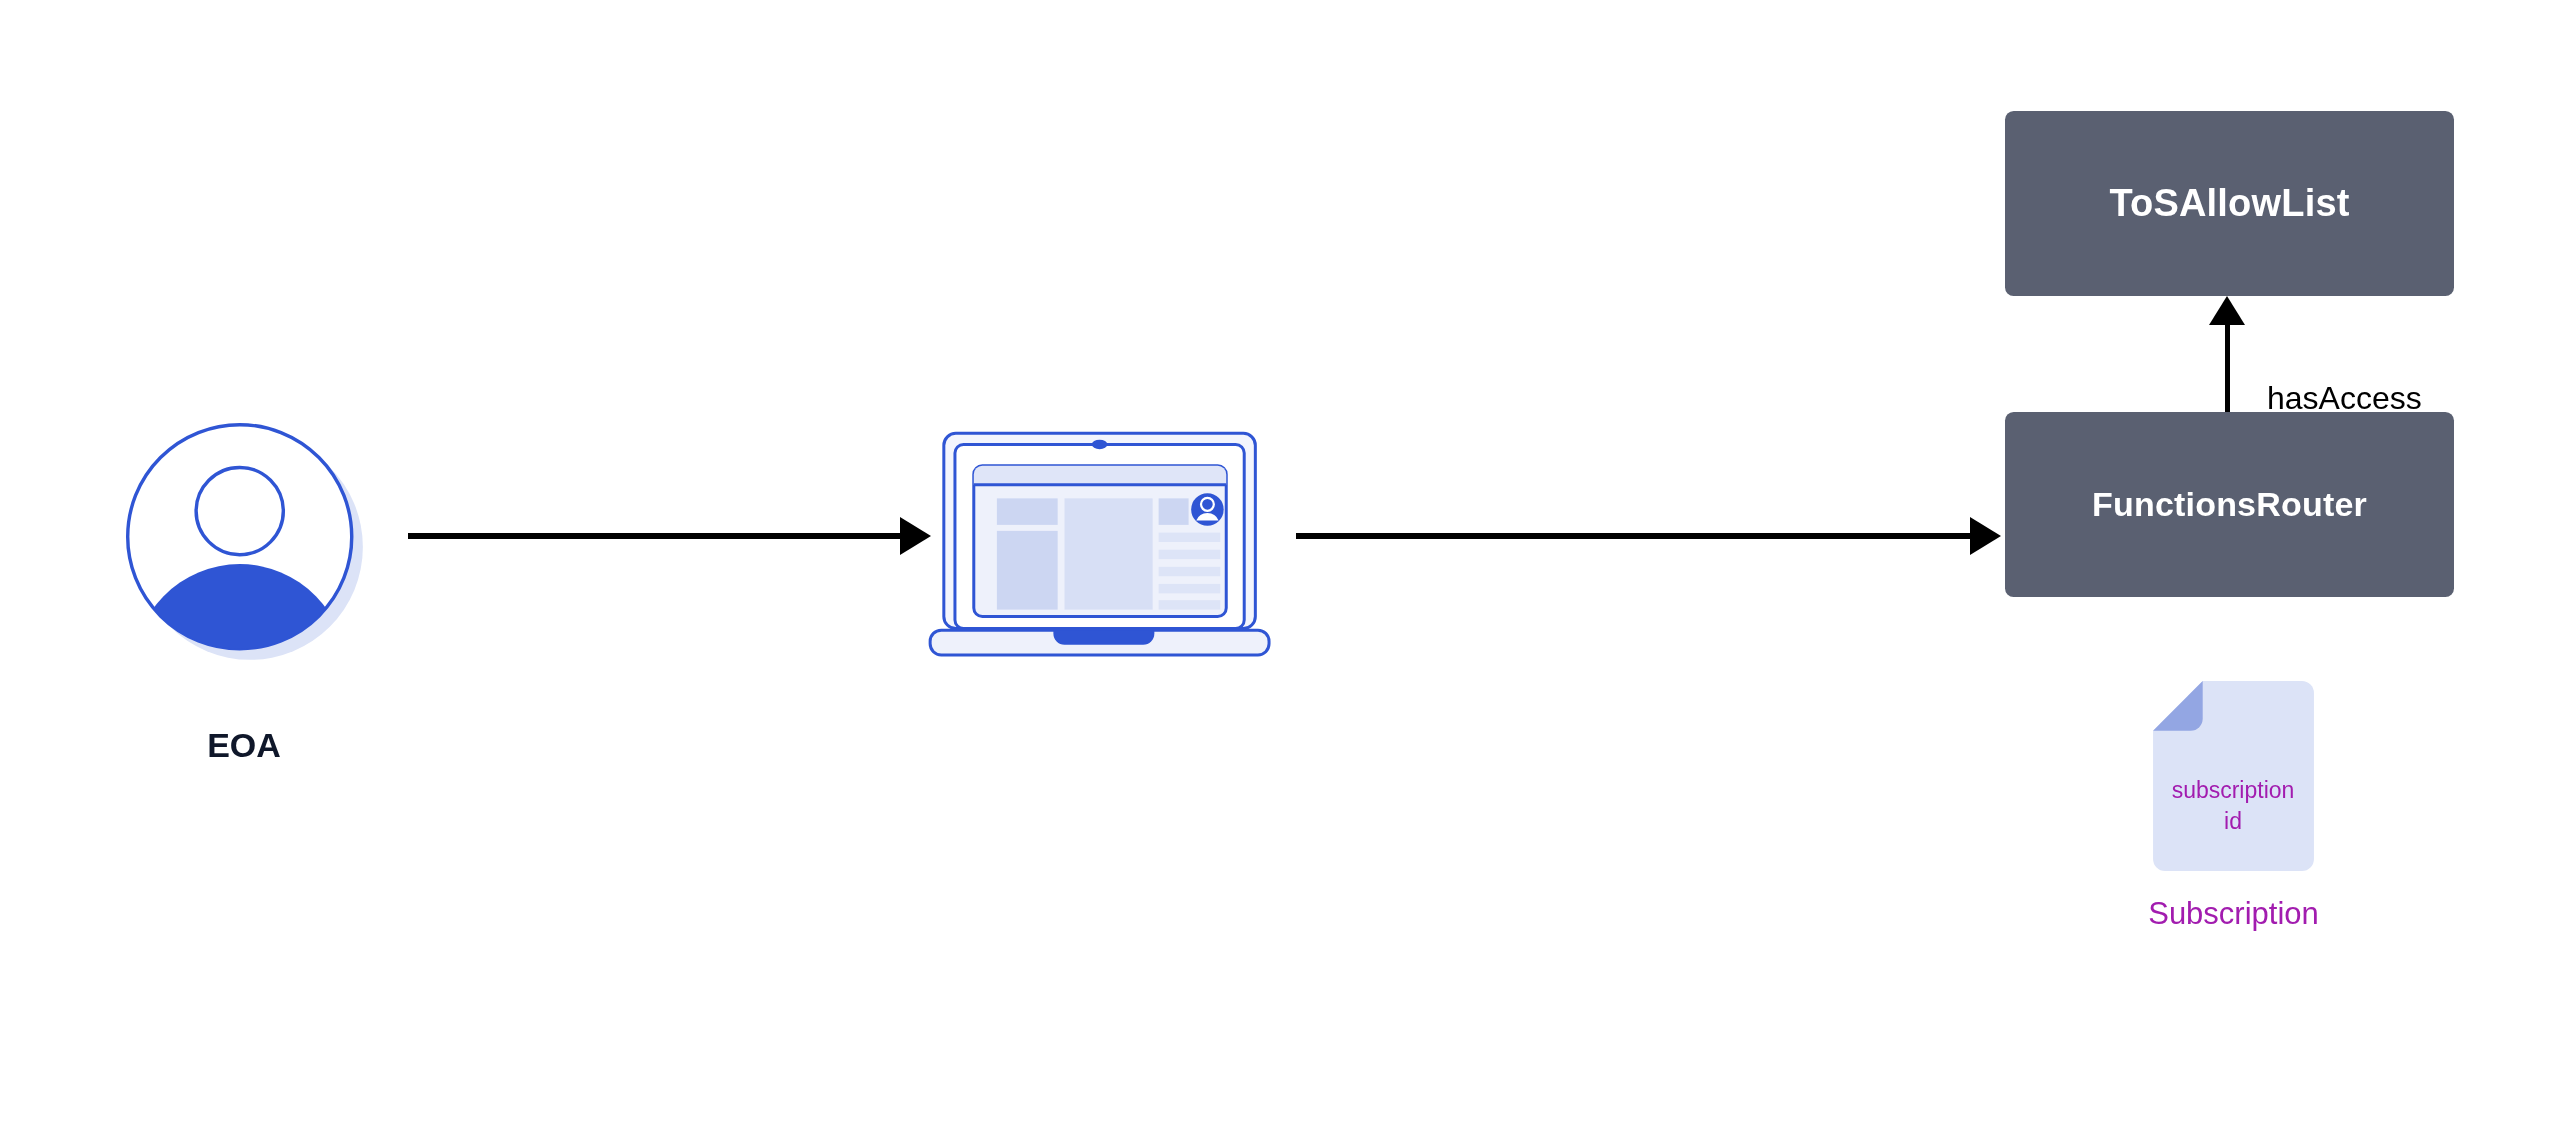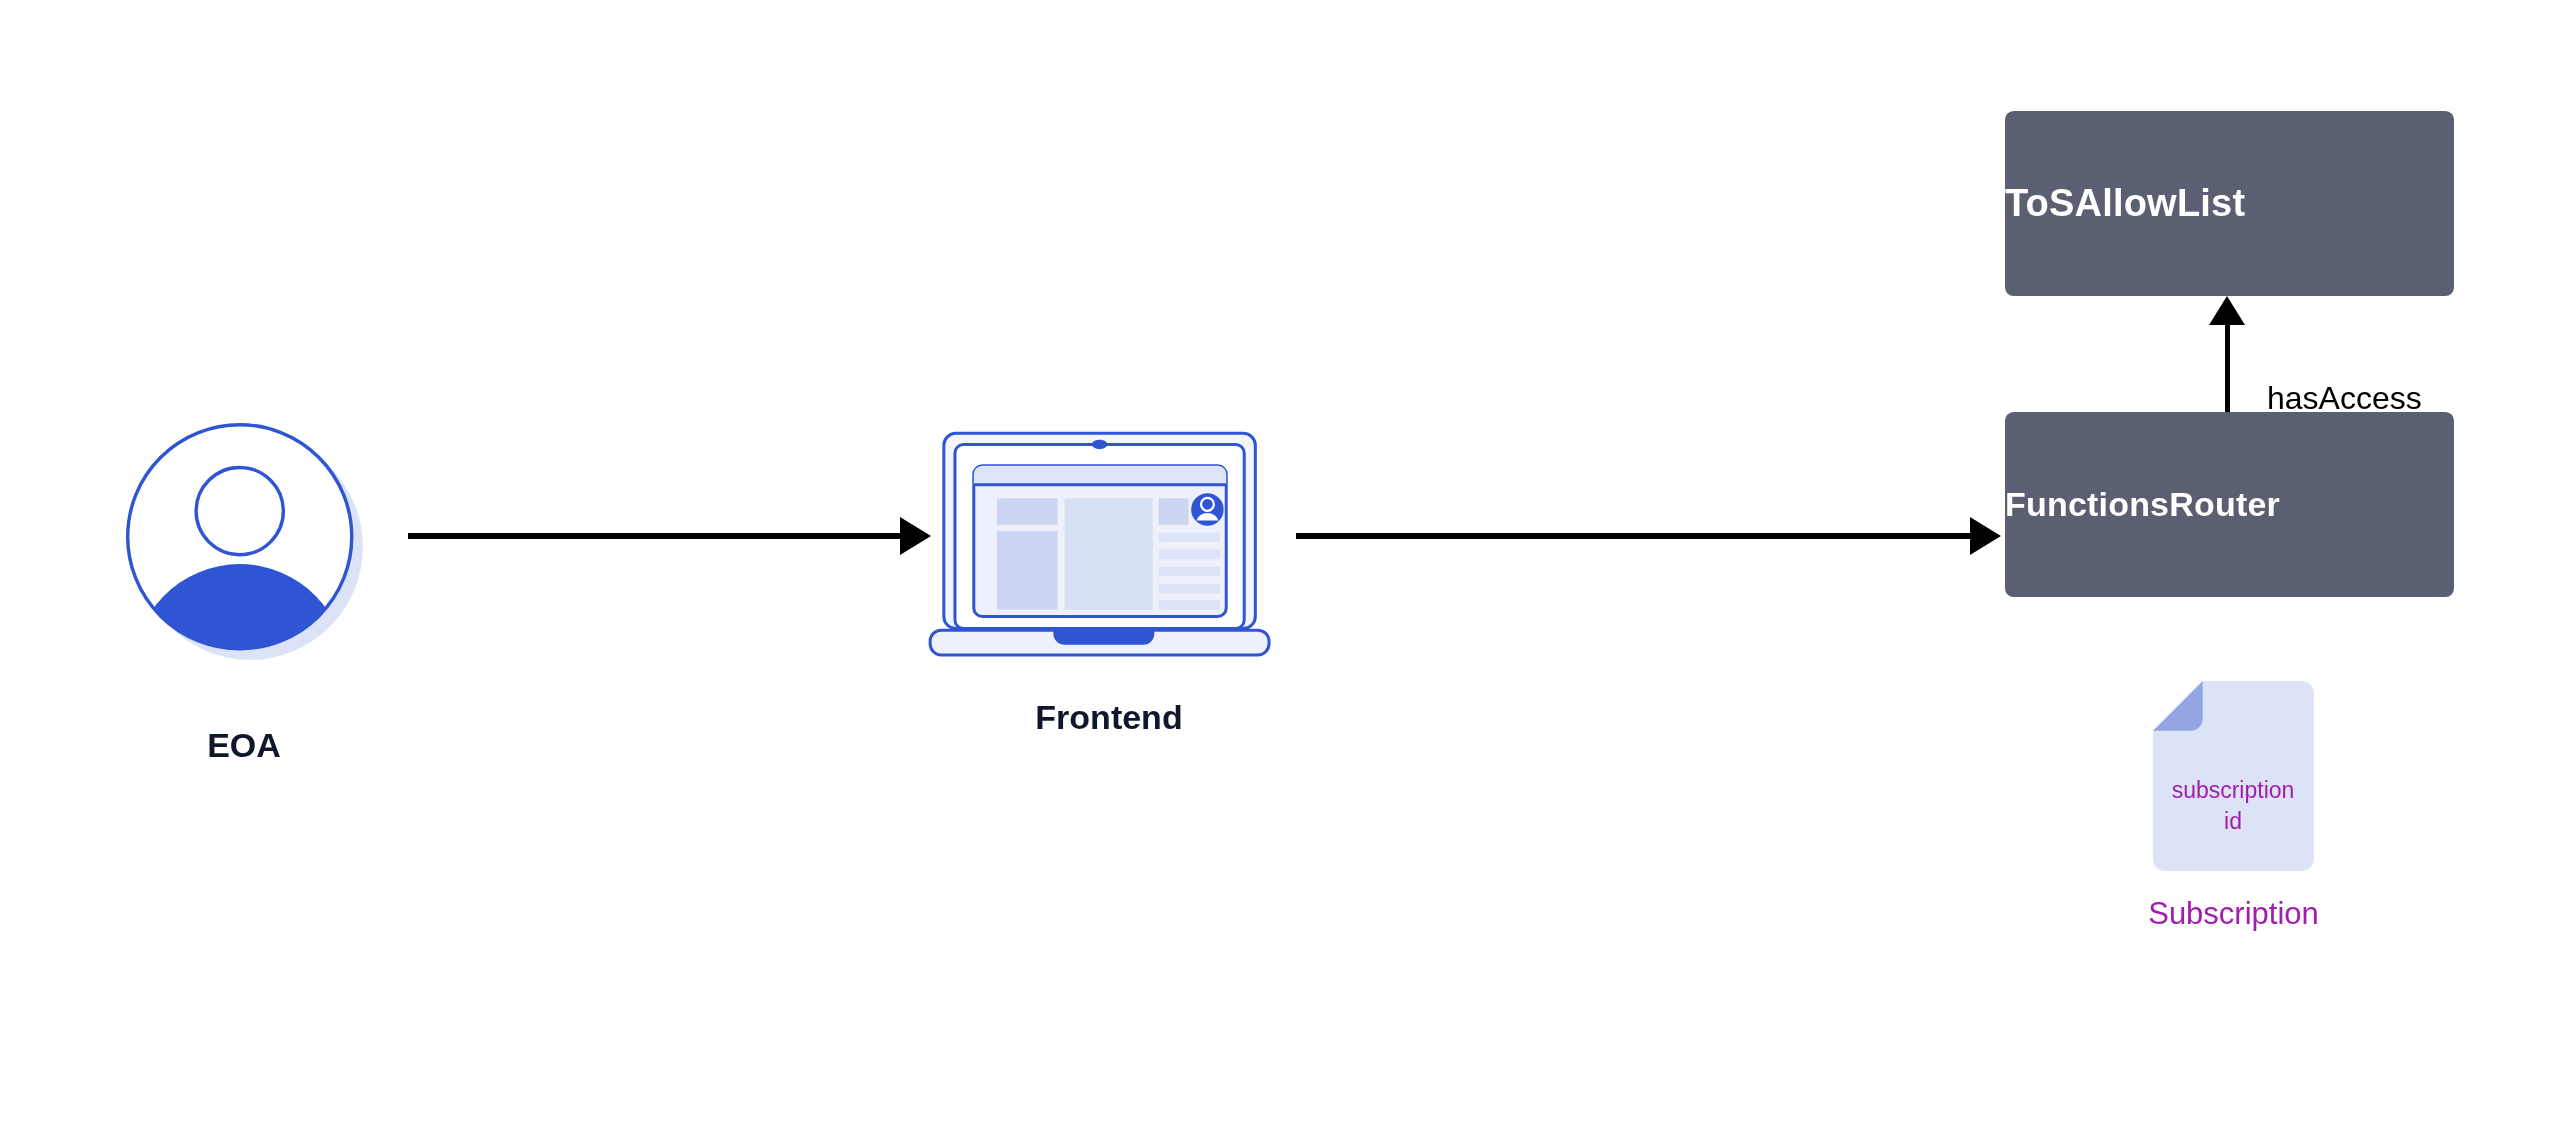--- a/index.html
+++ b/index.html
@@ -9,21 +9,21 @@
     -webkit-font-smoothing:antialiased;
   }
   .stage{position:absolute;left:0;top:0;width:2576px;height:1131px;}
   .abs{position:absolute;}
 
   
   .node-box{
     position:absolute;
     background:#5a6071;
     border-radius:8.6px;
-    display:flex;align-items:center;
+    display:flex;align-items:center;justify-content:center;
     color:#ffffff;
     font-weight:bold;
     letter-spacing:0.2px;
   }
   #tos-allowlist-box{left:2005px;top:111px;width:449px;height:185px;font-size:38px;}
   #functions-router-box{left:2005px;top:412px;width:449px;height:185px;font-size:34px;}
 
   
   .h-arrow-line{position:absolute;height:6px;background:#000000;}
   .h-arrow-head{
@@ -130,21 +130,20 @@
       <rect x="273" y="201" width="72" height="11" fill="#dde4f7"></rect>
 
       <circle cx="330" cy="95" r="19" fill="#2f55d4"></circle>
       <circle cx="330" cy="89" r="7.5" fill="none" stroke="#ffffff" stroke-width="2.6"></circle>
       <path d="M317 108 a14 14 0 0 1 26 0 z" fill="#ffffff"></path>
 
       <rect x="6" y="236" width="396" height="29" rx="13" fill="#eef1fb" stroke="#2f55d4" stroke-width="3.5"></rect>
       <path d="M150 236 h118 a0 0 0 0 1 0 0 v4 a13 13 0 0 1 -13 13 h-92 a13 13 0 0 1 -13 -13 z" fill="#2f55d4"></path>
     </svg>
   </div>
-  <div class="node-caption" style="left:895px;top:698px;width:428px;">Frontend</div>
 
   <div>
     <div class="h-arrow-line abs" style="left:1296px;top:533px;width:677px;"></div>
     <div class="h-arrow-head abs" style="left:1970px;top:517px;"></div>
   </div>
 
   <div class="node-box" id="tos-allowlist-box">
     <span>ToSAllowList</span>
   </div>
 

